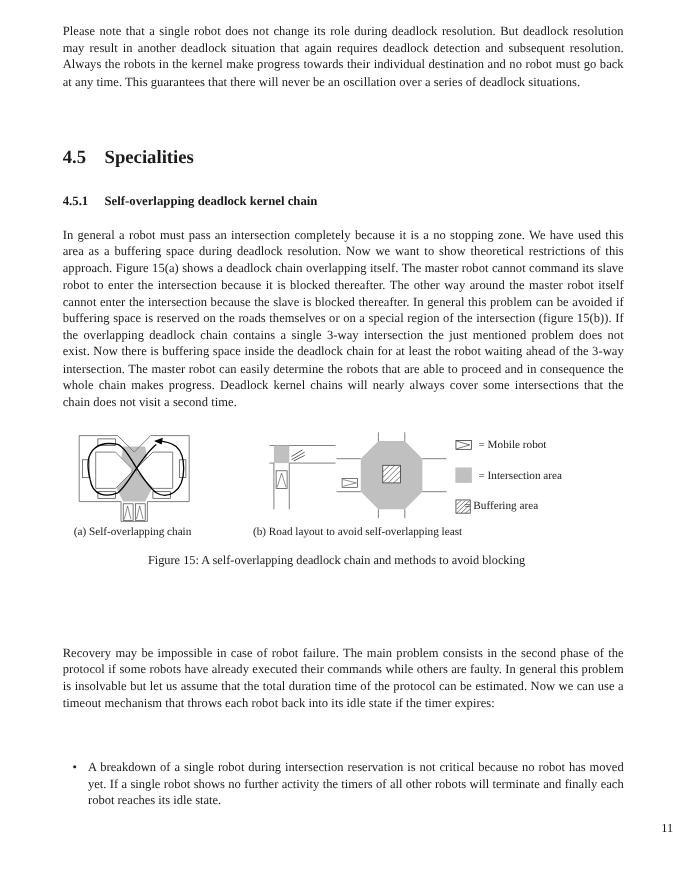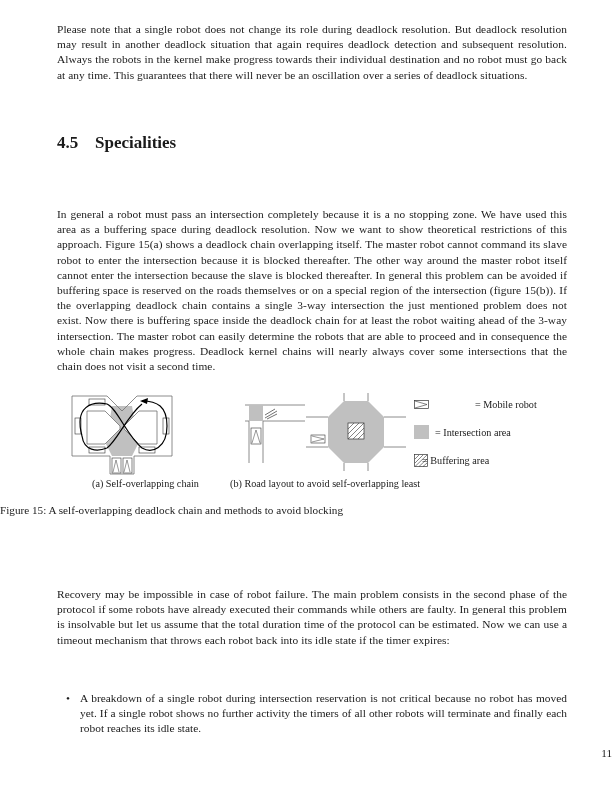--- a/index.html
+++ b/index.html
@@ -11,40 +11,43 @@
   .h2 { position: absolute; left: 57px; font-weight: bold; font-size: 17px;
         font-family: "Liberation Serif", serif; }
   .h3 { position: absolute; left: 57px; font-weight: bold; font-size: 11.6px;
         font-family: "Liberation Serif", serif; }
   .num { display: inline-block; }
   .h2 .num { width: 38px; }
   .h3 .num { width: 38px; }
   .figure-area { position: absolute; left: 57px; top: 388px; width: 510px; height: 105px; }
   .caption-sub { position: absolute; font-family: "Liberation Serif", serif; font-size: 10.2px; white-space: nowrap; }
   .legend-label { position: absolute; font-family: "Liberation Serif", serif; font-size: 10.2px; white-space: nowrap; }
-  .fig-caption { position: absolute; top: 504px; left: 0; width: 612px; text-align: left;
+  .fig-caption { position: absolute; top: 504px; left: 0; width: 612px; text-align: center;
                  font-family: "Liberation Serif", serif; font-size: 11.2px; }
   .bullet-item { position: absolute; left: 80px; width: 487px; top: 691px; font-family: "Liberation Serif", serif;
                  font-size: 11.4px; line-height: 15.2px; text-align: justify; }
   .bullet { position: absolute; left: -14px; top: 0; }
   .page-number { position: absolute; top: 747px; left: 0; width: 612px; text-align: right;
                  font-family: Liberation Serif, serif; font-size: 11.2px; }
   svg { position: absolute; overflow: visible; }
 </style>
 </head>
 <body>
 
 <div class="page">
 
   <div class="para" style="top:22px;">Please note that a single robot does not change its role during deadlock resolution. But deadlock resolution may result in another deadlock situation that again requires deadlock detection and subsequent resolution. Always the robots in the kernel make progress towards their individual destination and no robot must go back at any time. This guarantees that there will never be an oscillation over a series of deadlock situations.</div>
 
   <div class="h2" style="top:133px;">
     <span class="num">4.5</span><span>Specialities</span>
   </div>
 
+  <div class="h3" style="top:176px;">
+    <span class="num">4.5.1</span><span>Self-overlapping deadlock kernel chain</span>
+  </div>
 
   <div class="para" style="top:207px;">In general a robot must pass an intersection completely because it is a no stopping zone. We have used this area as a buffering space during deadlock resolution. Now we want to show theoretical restrictions of this approach. Figure 15(a) shows a deadlock chain overlapping itself. The master robot cannot command its slave robot to enter the intersection because it is blocked thereafter. The other way around the master robot itself cannot enter the intersection because the slave is blocked thereafter. In general this problem can be avoided if buffering space is reserved on the roads themselves or on a special region of the intersection (figure 15(b)). If the overlapping deadlock chain contains a single 3-way intersection the just mentioned problem does not exist. Now there is buffering space inside the deadlock chain for at least the robot waiting ahead of the 3-way intersection. The master robot can easily determine the robots that are able to proceed and in consequence the whole chain makes progress. Deadlock kernel chains will nearly always cover some intersections that the chain does not visit a second time.</div>
 
   <div class="figure-area">
 
     <svg style="left:15px; top:8px;" width="100" height="78" viewBox="0 0 100 78">
 
       <polygon points="40,10 60,10 66,48 60,60 40,60 34,48" fill="#c0c0c0" stroke="none"></polygon>
 
       <polyline points="0,0 35,0 50,15 65,0 100,0 100,60 62,60 62,78 38,78 38,60 0,60 0,0" fill="none" stroke="#707070" stroke-width="0.8"></polyline>
@@ -103,41 +106,41 @@
       </g>
       <rect x="5" y="42" width="14" height="8" fill="#fff" stroke="#333" stroke-width="0.6"></rect>
       <polyline points="6,43 18,46 6,49" fill="none" stroke="#333" stroke-width="0.5"></polyline>
     </svg>
 
     <div>
       <svg style="left:357px; top:12px;" width="15" height="9" viewBox="0 0 15 9">
         <rect x="0.5" y="0.5" width="14" height="8" fill="#fff" stroke="#333" stroke-width="0.7"></rect>
         <polyline points="1,1 13,4.5 1,8" fill="none" stroke="#333" stroke-width="0.6"></polyline>
       </svg>
-      <span class="legend-label" style="left:378px; top:11px;margin-left:40px;">= Mobile robot</span>
+      <span class="legend-label" style="left:378px; top:11px;">= Mobile robot</span>
 
       <svg style="left:357px; top:37px;" width="15" height="14" viewBox="0 0 15 14">
         <rect x="0" y="0" width="15" height="14" fill="#c0c0c0"></rect>
       </svg>
       <span class="legend-label" style="left:378px; top:39px;">= Intersection area</span>
 
       <svg style="left:357px; top:66px;" width="14" height="13" viewBox="0 0 14 13">
         <rect x="0.5" y="0.5" width="13" height="12" fill="#fff" stroke="#333" stroke-width="0.7"></rect>
         <g stroke="#333" stroke-width="0.6">
           <line x1="1" y1="5" x2="5" y2="1"></line>
           <line x1="1" y1="9" x2="9" y2="1"></line>
           <line x1="1" y1="12.5" x2="13" y2="1"></line>
           <line x1="5" y1="12.5" x2="13" y2="5"></line>
           <line x1="9" y1="12.5" x2="13" y2="9"></line>
         </g>
       </svg>
       <span class="legend-label" style="left:365px; top:67px;">= Buffering area</span>
     </div>
 
-    <span class="caption-sub" style="left:10px; top:90px;margin-left:25px;">(a) Self-overlapping chain</span>
+    <span class="caption-sub" style="left:10px; top:90px;">(a) Self-overlapping chain</span>
     <span class="caption-sub" style="left:173px; top:90px;">(b) Road layout to avoid self-overlapping least</span>
   </div>
 
   <div class="fig-caption">Figure 15: A self-overlapping deadlock chain and methods to avoid blocking</div>
 
 
   <div class="para" style="top:587px;">Recovery may be impossible in case of robot failure. The main problem consists in the second phase of the protocol if some robots have already executed their commands while others are faulty. In general this problem is insolvable but let us assume that the total duration time of the protocol can be estimated. Now we can use a timeout mechanism that throws each robot back into its idle state if the timer expires:</div>
 
   <div class="bullet-item">
     <span class="bullet">•</span>

